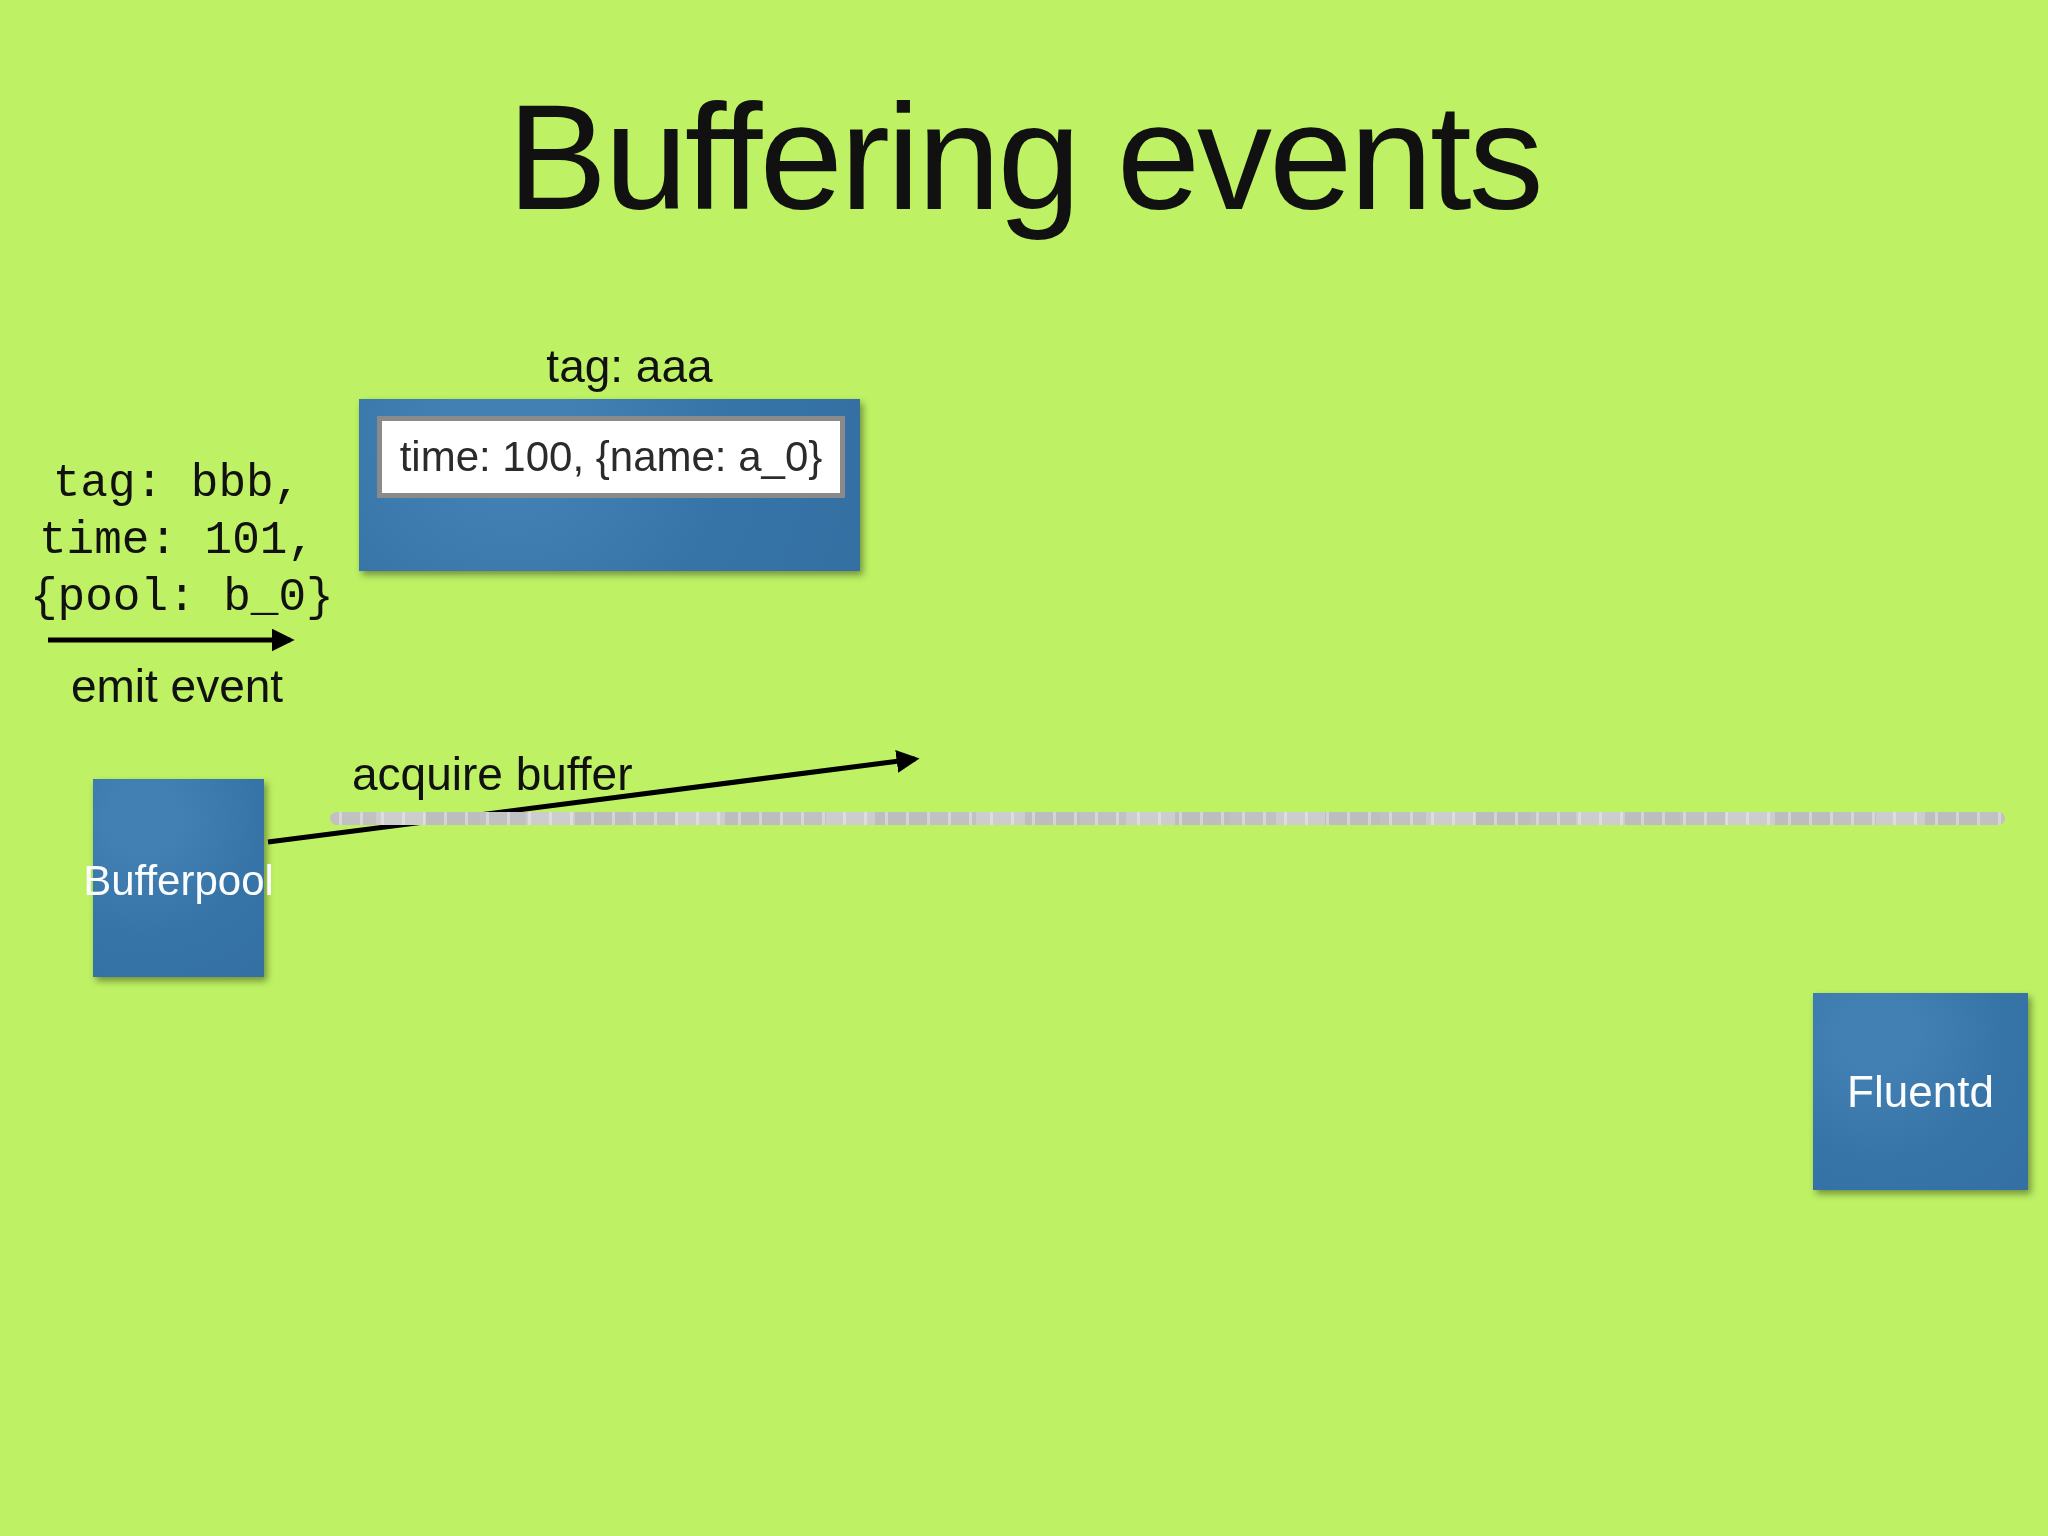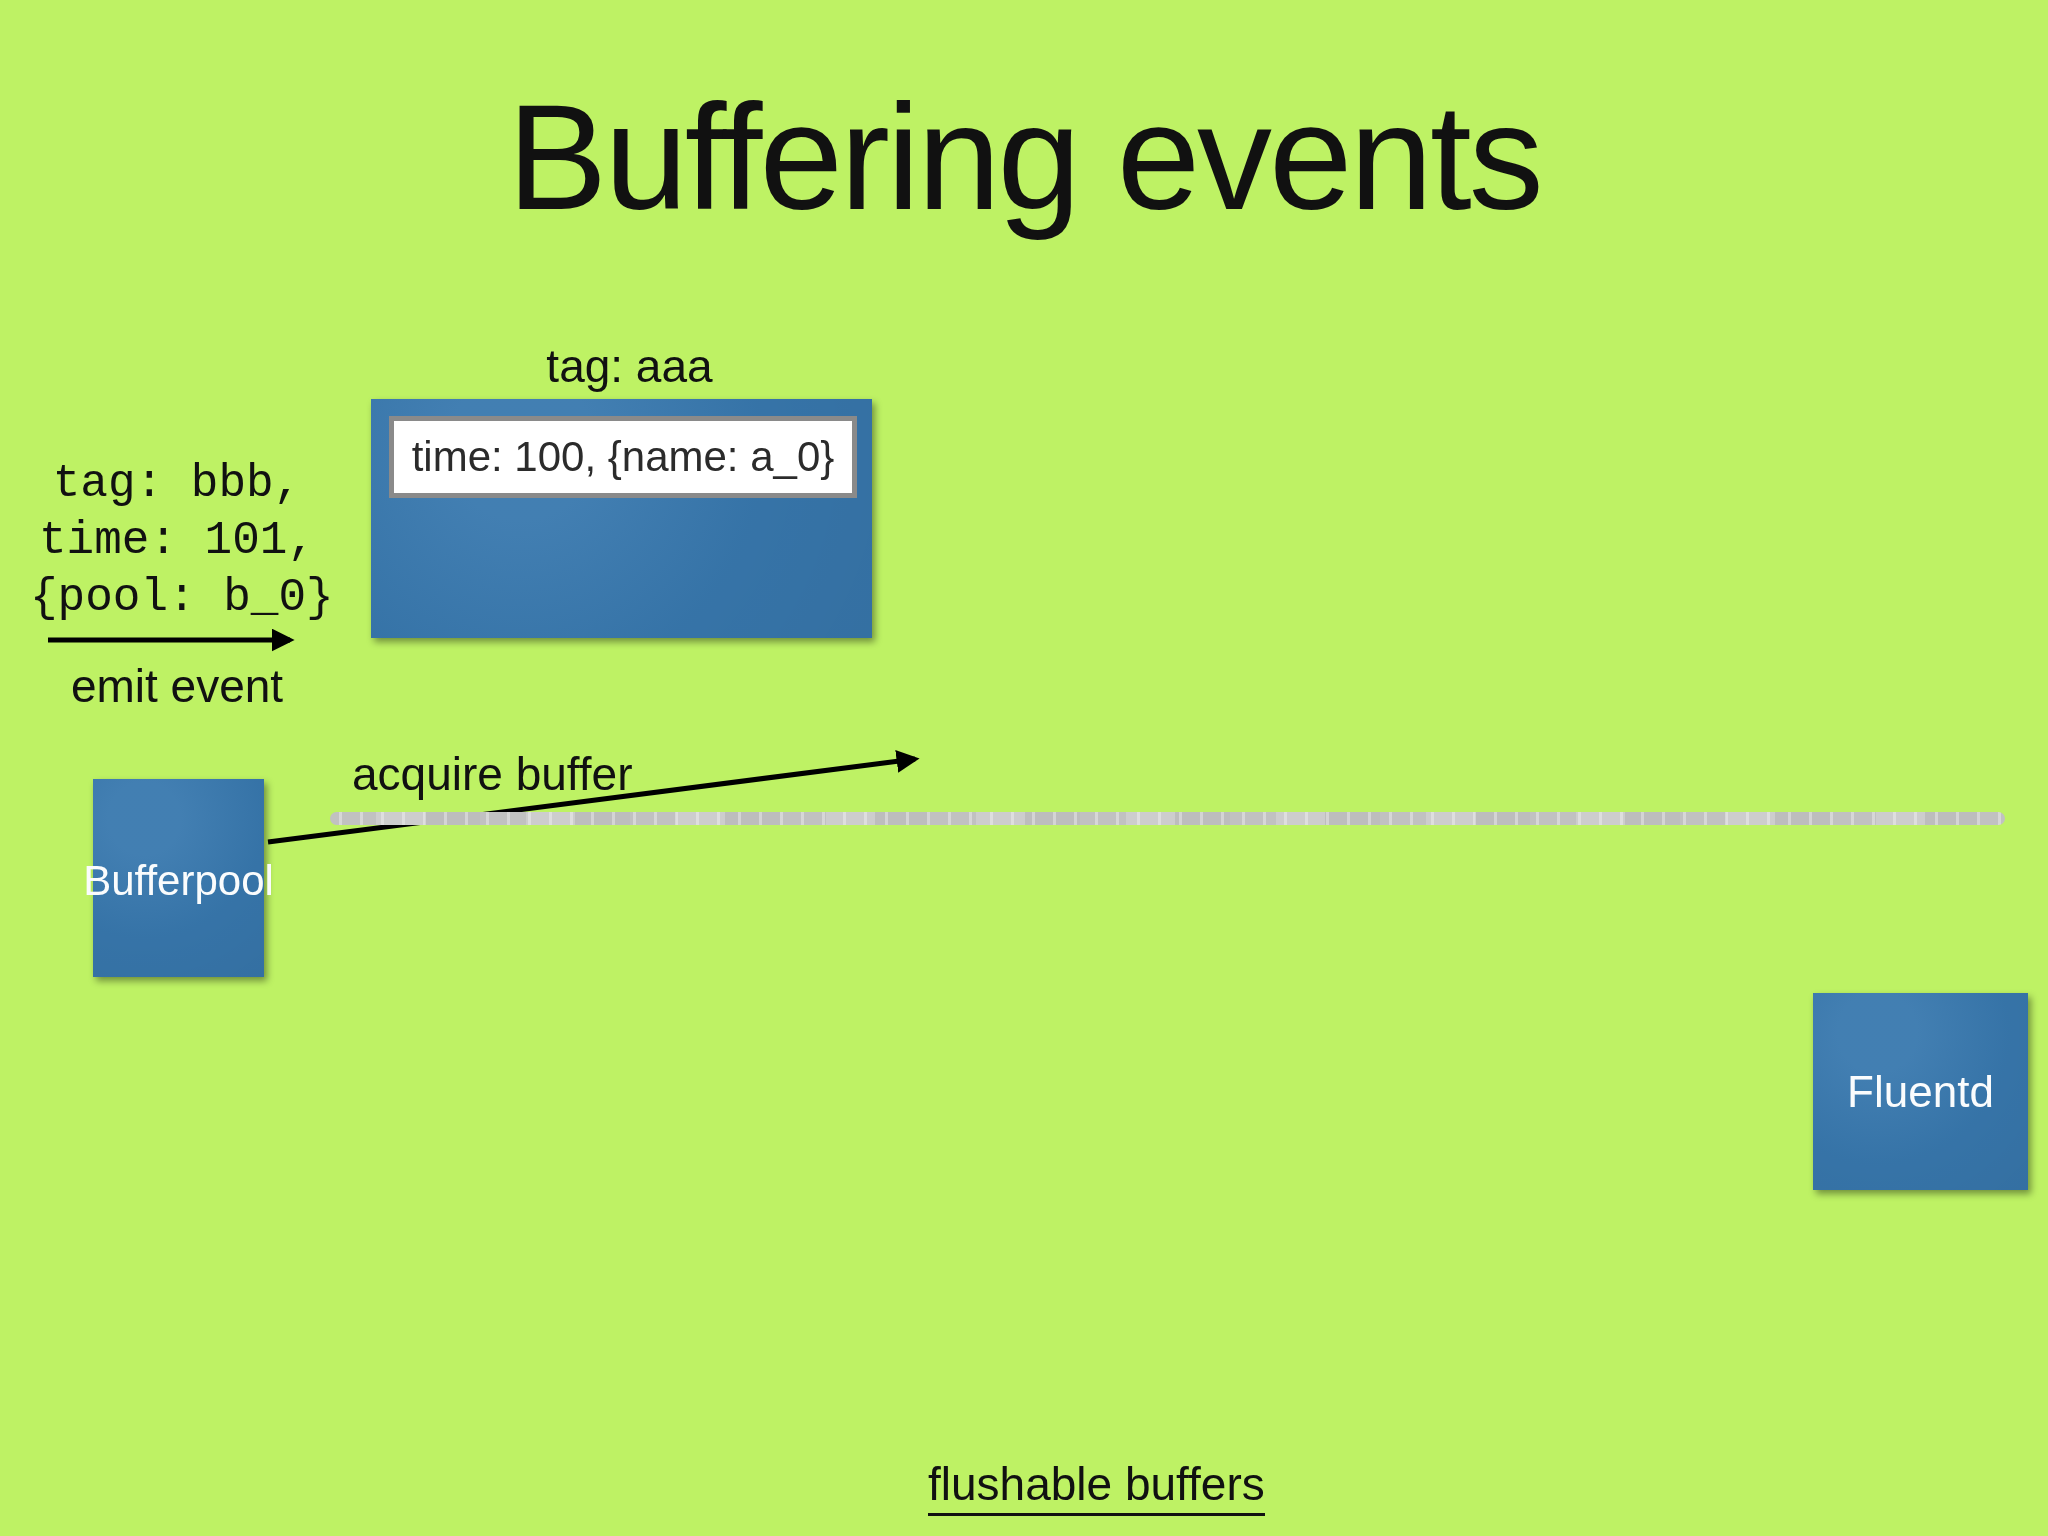--- a/index.html
+++ b/index.html
@@ -72,21 +72,21 @@
   }
 
   
   .blue-box {
     position: absolute;
     background: var(--box-blue, #3878ae);
     box-shadow: 3px 4px 7px rgba(0,0,0,0.40);
     background-image:
       radial-gradient(circle at 30% 20%, rgba(255,255,255,0.05) 0 18%, rgba(0,0,0,0.04) 60%, rgba(0,0,0,0.07) 100%);
   }
-  .retention-box { left: 371px; top: 399px; width: 501px; height: 239px; }
+  .retention-box { left: 359px; top: 399px; width: 501px; height: 172px; }
 
   .chunk {
     position: absolute;
     left: 18px;
     top: 17px;
     width: 468px;
     height: 82px;
     box-sizing: border-box;
     background: #ffffff;
     border: 5px solid var(--inner-border, #8a8a8a);
@@ -184,15 +184,14 @@
 
   <div class="blue-box buffer-pool-box">
     <div>Buffer</div>
     <div>pool</div>
   </div>
 
   <div class="blue-box fluentd-box">
     <span>Fluentd</span>
   </div>
 
-  <div class="section-label flushable-label">flushable buffers</div>
 
 </div>
 
 </body></html>

